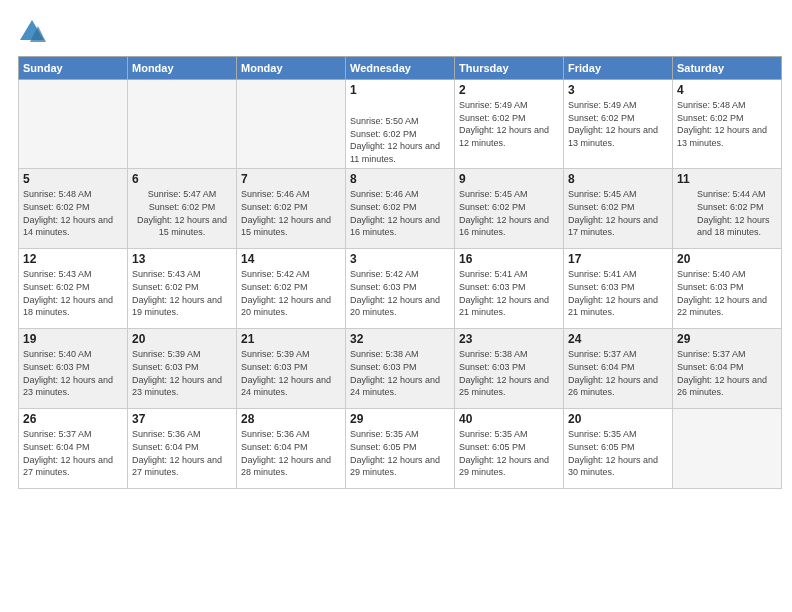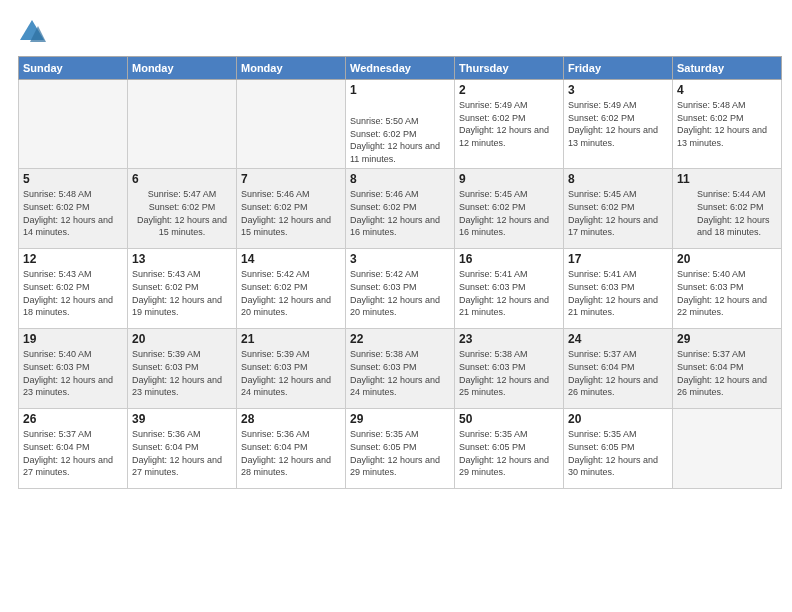--- a/index.html
+++ b/index.html
@@ -263,21 +263,21 @@
 Sunset: 6:03 PM
 Daylight: 12 hours and 23 minutes.</div>
           </td>
           <td>
             <span class="day-num">21</span>
             <div class="day-info" style="white-space: pre-line;">Sunrise: 5:39 AM
 Sunset: 6:03 PM
 Daylight: 12 hours and 24 minutes.</div>
           </td>
           <td>
-            <span class="day-num">22</span>
+            <span class="day-num">32</span>
             <div class="day-info" style="white-space: pre-line;">Sunrise: 5:38 AM
 Sunset: 6:03 PM
 Daylight: 12 hours and 24 minutes.</div>
           </td>
           <td>
             <span class="day-num">23</span>
             <div class="day-info" style="white-space: pre-line;">Sunrise: 5:38 AM
 Sunset: 6:03 PM
 Daylight: 12 hours and 25 minutes.</div>
           </td>
@@ -295,39 +295,39 @@
           </td>
         </tr>
         <tr>
           <td>
             <span class="day-num">26</span>
             <div class="day-info" style="white-space: pre-line;">Sunrise: 5:37 AM
 Sunset: 6:04 PM
 Daylight: 12 hours and 27 minutes.</div>
           </td>
           <td>
-            <span class="day-num">39</span>
+            <span class="day-num">37</span>
             <div class="day-info" style="white-space: pre-line;">Sunrise: 5:36 AM
 Sunset: 6:04 PM
 Daylight: 12 hours and 27 minutes.</div>
           </td>
           <td>
             <span class="day-num">28</span>
             <div class="day-info" style="white-space: pre-line;">Sunrise: 5:36 AM
 Sunset: 6:04 PM
 Daylight: 12 hours and 28 minutes.</div>
           </td>
           <td>
             <span class="day-num">29</span>
             <div class="day-info" style="white-space: pre-line;">Sunrise: 5:35 AM
 Sunset: 6:05 PM
 Daylight: 12 hours and 29 minutes.</div>
           </td>
           <td>
-            <span class="day-num">50</span>
+            <span class="day-num">40</span>
             <div class="day-info" style="white-space: pre-line;">Sunrise: 5:35 AM
 Sunset: 6:05 PM
 Daylight: 12 hours and 29 minutes.</div>
           </td>
           <td>
             <span class="day-num">20</span>
             <div class="day-info" style="white-space: pre-line;">Sunrise: 5:35 AM
 Sunset: 6:05 PM
 Daylight: 12 hours and 30 minutes.</div>
           </td>

